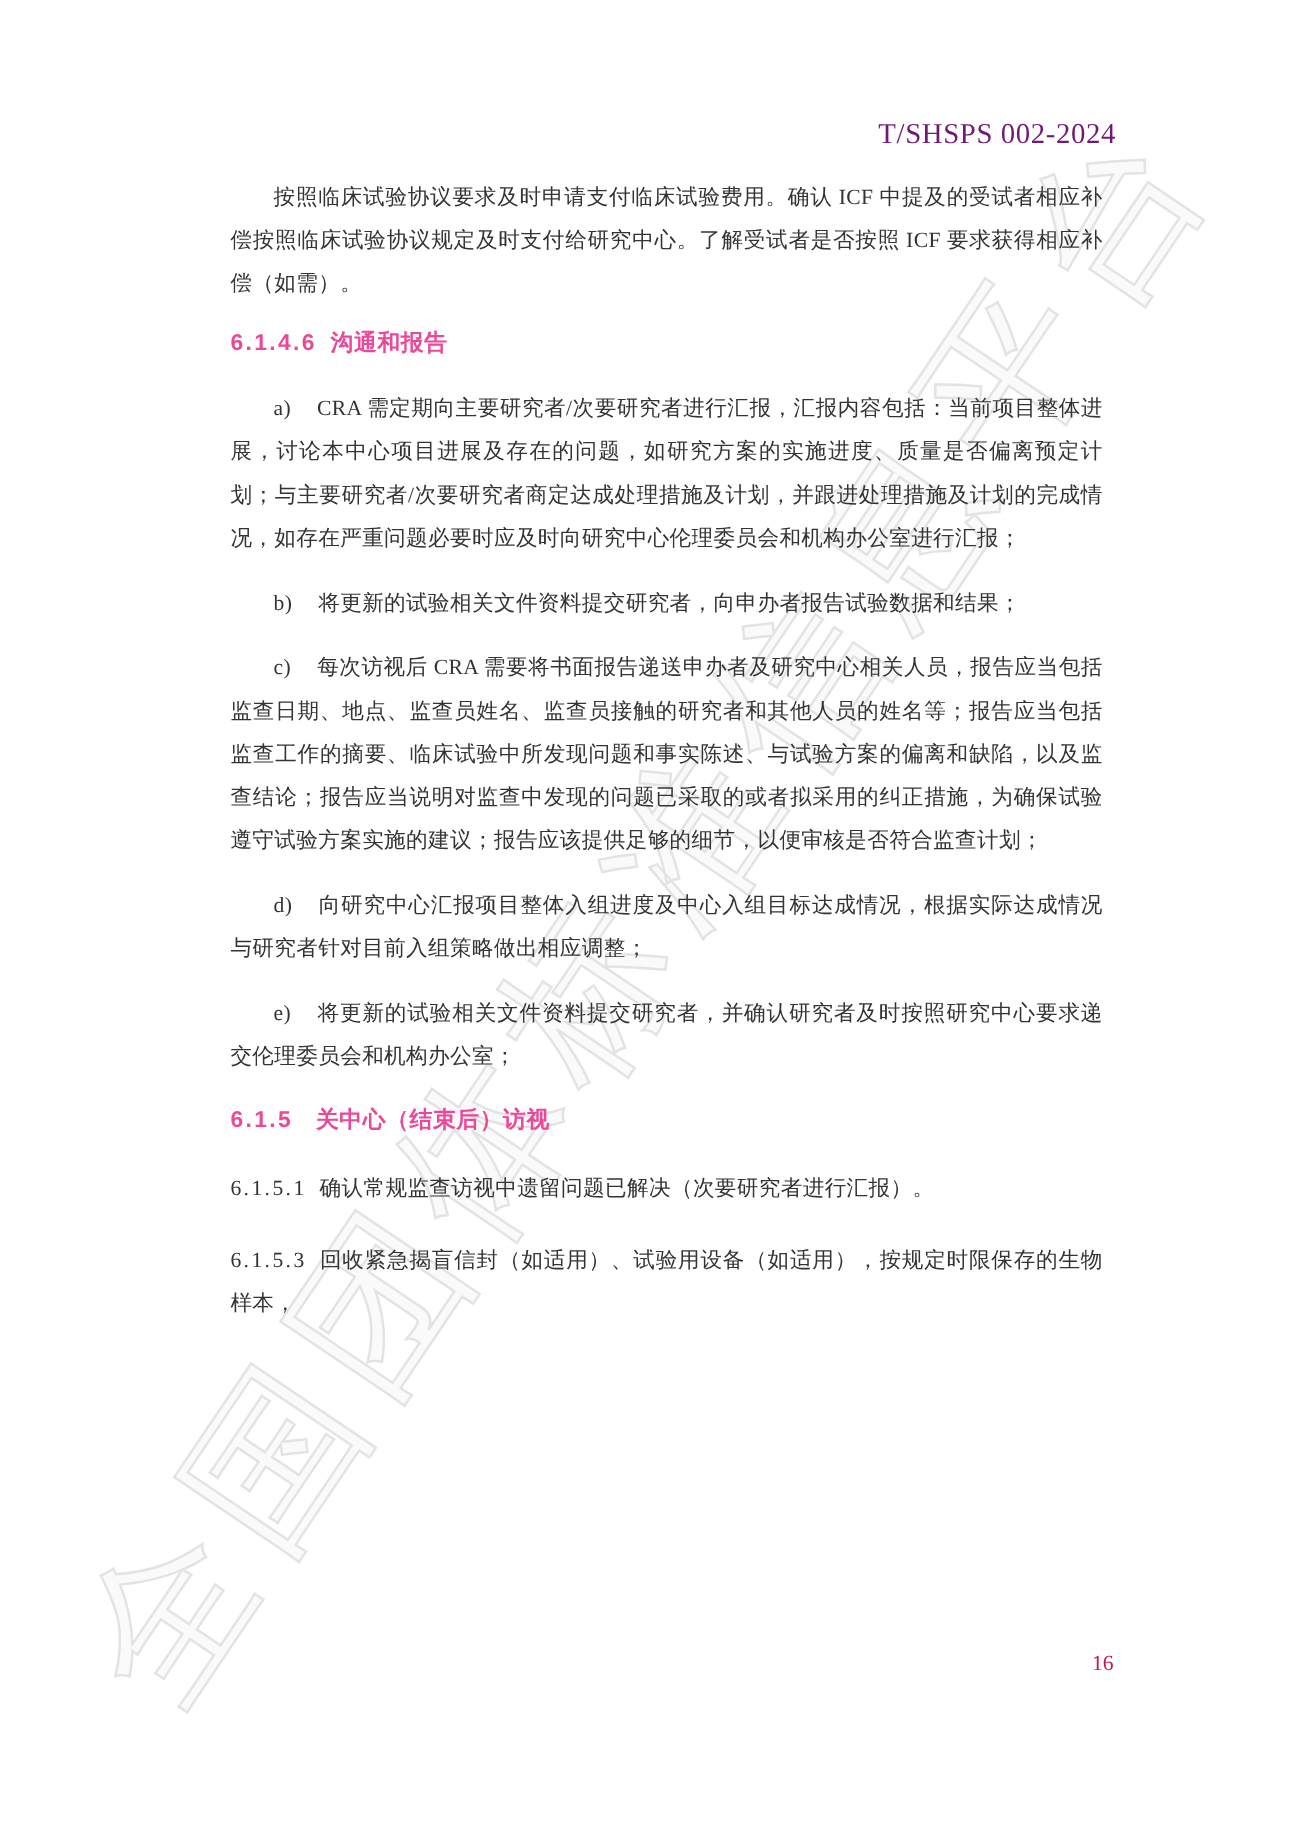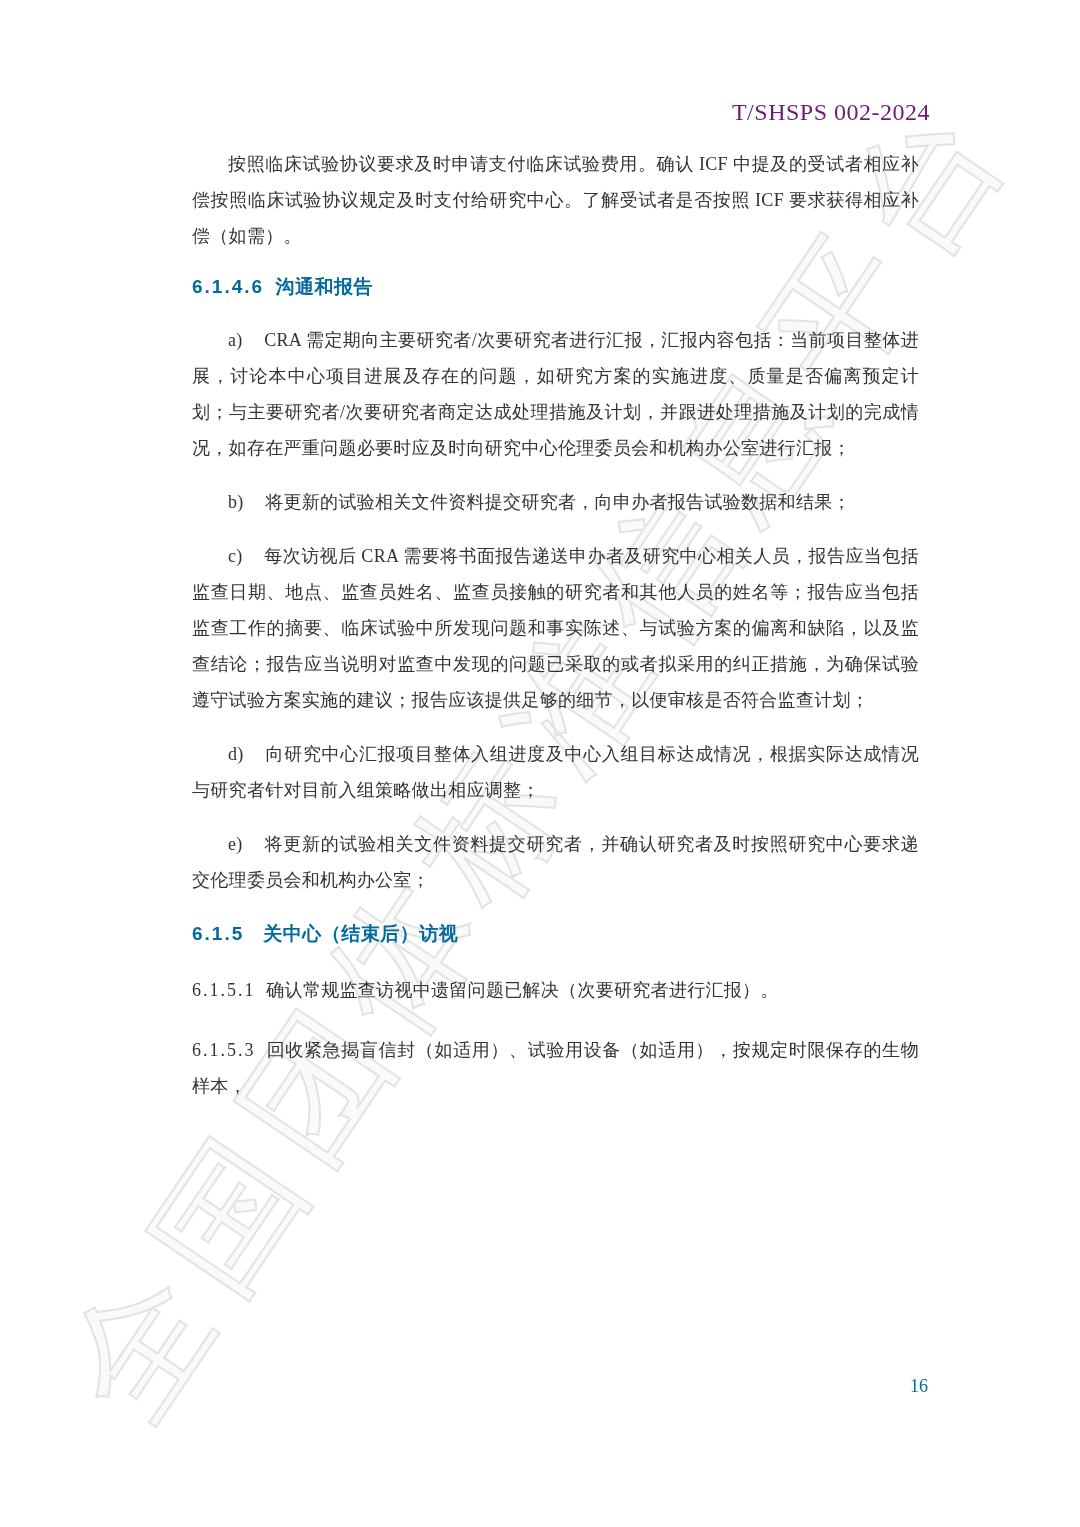--- a/index.html
+++ b/index.html
@@ -52,40 +52,40 @@
     margin: 0 0 18px 0;
   }
   p.intro { margin-bottom: 15px; }
   .indent { text-indent: 2em; }
 
   .sec-heading {
     font-family: "Liberation Sans", "DejaVu Sans", sans-serif;
     font-weight: 700;
     font-size: 19px;
     line-height: 36px;
-    color: #0369a1;
+    color: #ec4899;
     margin: 10px 0 17px 0;
     letter-spacing: 0.5px;
   }
   .sec-heading .h-num { margin-right: 0.6em; letter-spacing: 2px; }
   .sec-heading.wide-num { margin: 14px 0 20px 0; }
   .sec-heading.wide-num .h-num { margin-right: 1em; }
 
   .item .lbl { margin-right: 1.2em; }
   .gap-after { margin-bottom: 60px; }
 
   p.clause { margin-bottom: 24px; }
   .clause .lbl { margin-right: 0.6em; letter-spacing: 2px; }
   .cra-line { margin-bottom: 18px; }
 
   .page-number {
     position: absolute;
     right: 152px; bottom: 130px;
     font-size: 18px;
-    color: #0369a1;
+    color: #be185d;
     z-index: 1;
   }
 </style>
 </head>
 <body>
 
 <div class="page">
 
   <div class="watermark">全国团体标准信息平台</div>
 

